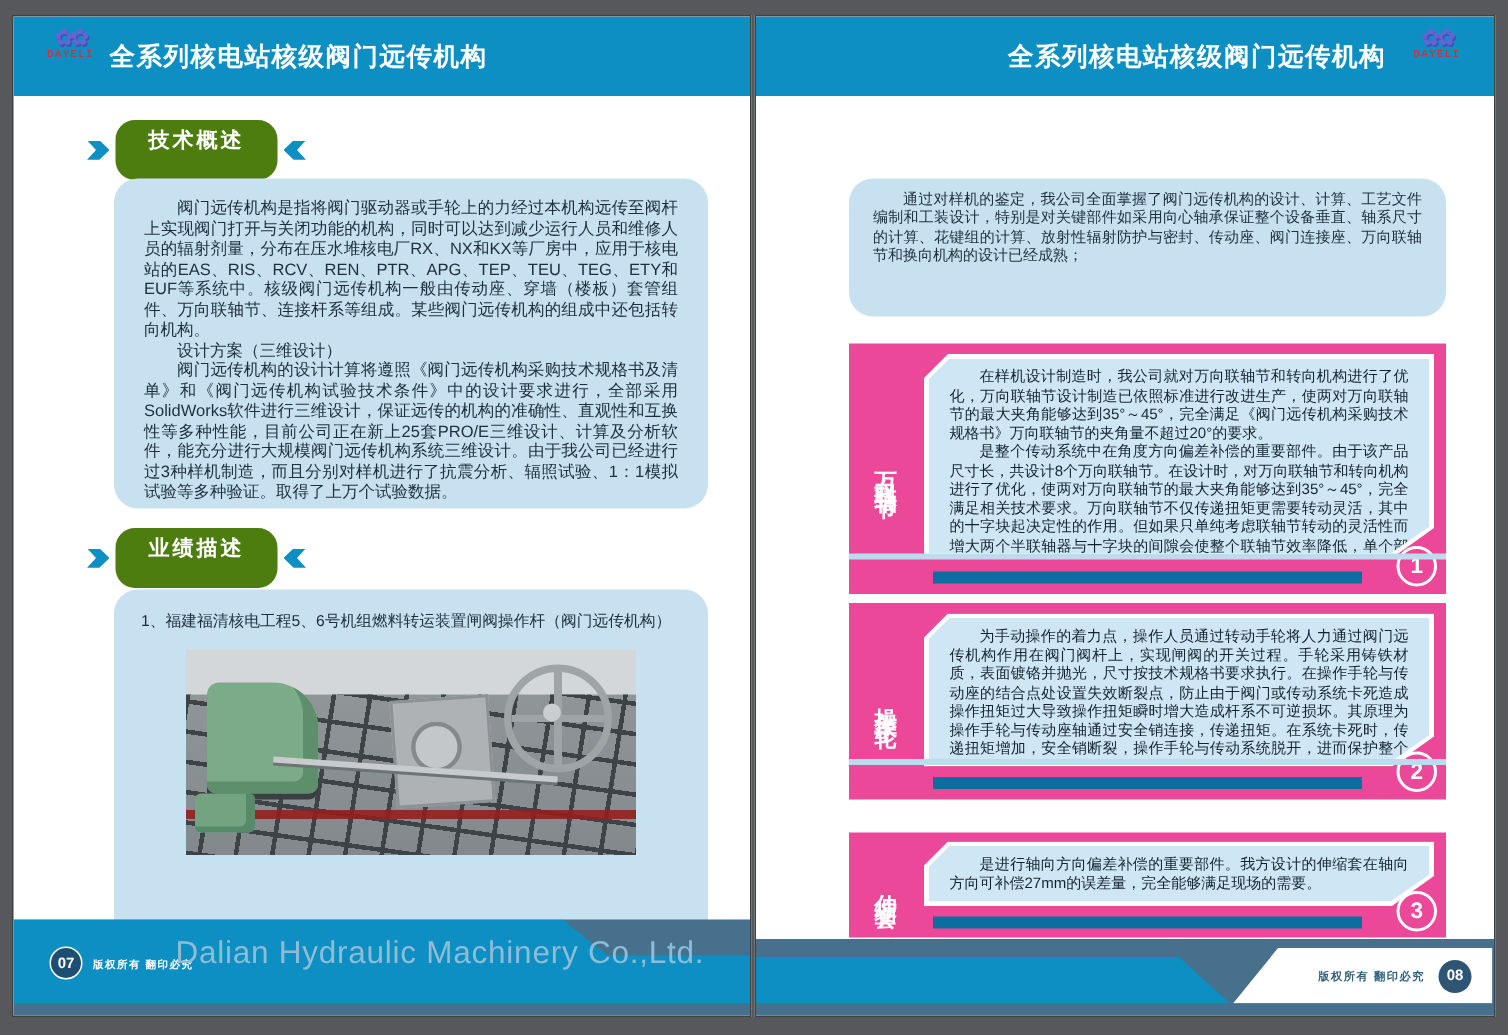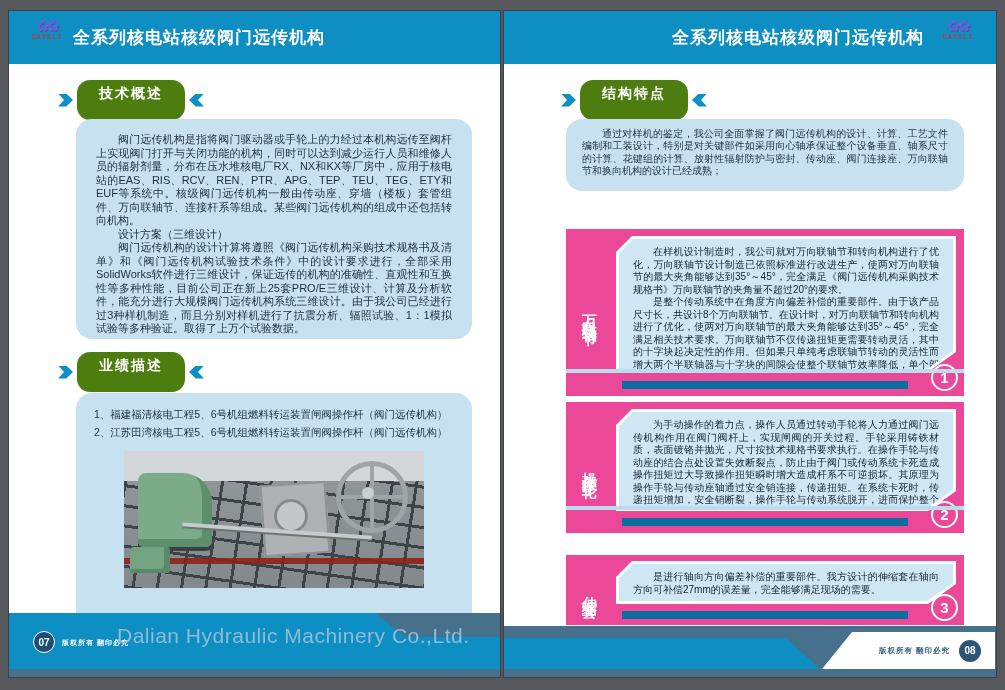--- a/index.html
+++ b/index.html
@@ -38,21 +38,21 @@
 
   
   .softbox{
     position:absolute;background:#c7e1f0;border-radius:16px;
     color:#1d2f3d;box-sizing:border-box;
   }
   .softbox p{margin:0;text-indent:2em;text-align:justify;}
   #tech-box{left:67px;top:108px;width:396px;height:220px;padding:14px 20px;font-size:11px;line-height:13.5px;}
   #perf-box{left:67px;top:382px;width:396px;height:270px;padding:12px 18px;font-size:10.5px;line-height:18px;}
   #perf-box p{text-indent:0;}
-  #intro-box{left:62px;top:108px;width:398px;height:72px;padding:9px 16px;font-size:10px;line-height:12.4px;}
+  #intro-box{left:62px;top:108px;width:398px;height:92px;padding:9px 16px;font-size:10px;line-height:12.4px;}
 
   
   .photo{
     position:relative;margin:10px auto 0 auto;width:300px;height:137px;overflow:hidden;
     background:
       linear-gradient(#d4d7d9 0 30px, #9aa0a3 30px);
   }
   .photo .grid{
     position:absolute;left:0;right:0;top:30px;bottom:0;
     background:
@@ -143,21 +143,20 @@
   </div>
 
   <div class="section-tag" style="left:49px;top:348px;">
     <span class="tag-ribbon l"></span>
     <span class="tag-pill">业绩描述</span>
     <span class="tag-ribbon r"></span>
   </div>
 
   <div class="softbox" id="perf-box">
     <p>1、福建福清核电工程5、6号机组燃料转运装置闸阀操作杆（阀门远传机构）</p>
-    <p>2、江苏田湾核电工程5、6号机组燃料转运装置闸阀操作杆（阀门远传机构）</p>
     <div class="photo">
       <div class="grid"></div>
       <div class="redline"></div>
       <div class="machine"></div>
       <div class="machine2"></div>
       <div class="plate"></div>
       <div class="flange"></div>
       <div class="rod"></div>
       <div class="wheel"></div>
       <div class="hub"></div>
@@ -173,25 +172,20 @@
 
 <div class="page" id="page-right">
   <div class="band">
     <span class="band-title" style="right:72px;">全系列核电站核级阀门远传机构</span>
     <span class="logo" style="right:16px;">
       <span class="logo-flowers">✿✿</span>
       <span class="logo-text">DAYELI</span>
     </span>
   </div>
 
-  <div class="section-tag" style="left:57px;top:76px;">
-    <span class="tag-ribbon l"></span>
-    <span class="tag-pill">结构特点</span>
-    <span class="tag-ribbon r"></span>
-  </div>
 
   <div class="softbox" id="intro-box">
     <p>通过对样机的鉴定，我公司全面掌握了阀门远传机构的设计、计算、工艺文件编制和工装设计，特别是对关键部件如采用向心轴承保证整个设备垂直、轴系尺寸的计算、花键组的计算、放射性辐射防护与密封、传动座、阀门连接座、万向联轴节和换向机构的设计已经成熟；</p>
   </div>
 
   <div class="feature" style="top:190px;height:167px;">
     <span class="vlabel">万向联轴节</span>
     <div class="panel-outer" style="top:7px;height:136px;">
       <div class="panel-inner">
         <p>在样机设计制造时，我公司就对万向联轴节和转向机构进行了优化，万向联轴节设计制造已依照标准进行改进生产，使两对万向联轴节的最大夹角能够达到35°～45°，完全满足《阀门远传机构采购技术规格书》万向联轴节的夹角量不超过20°的要求。</p>

